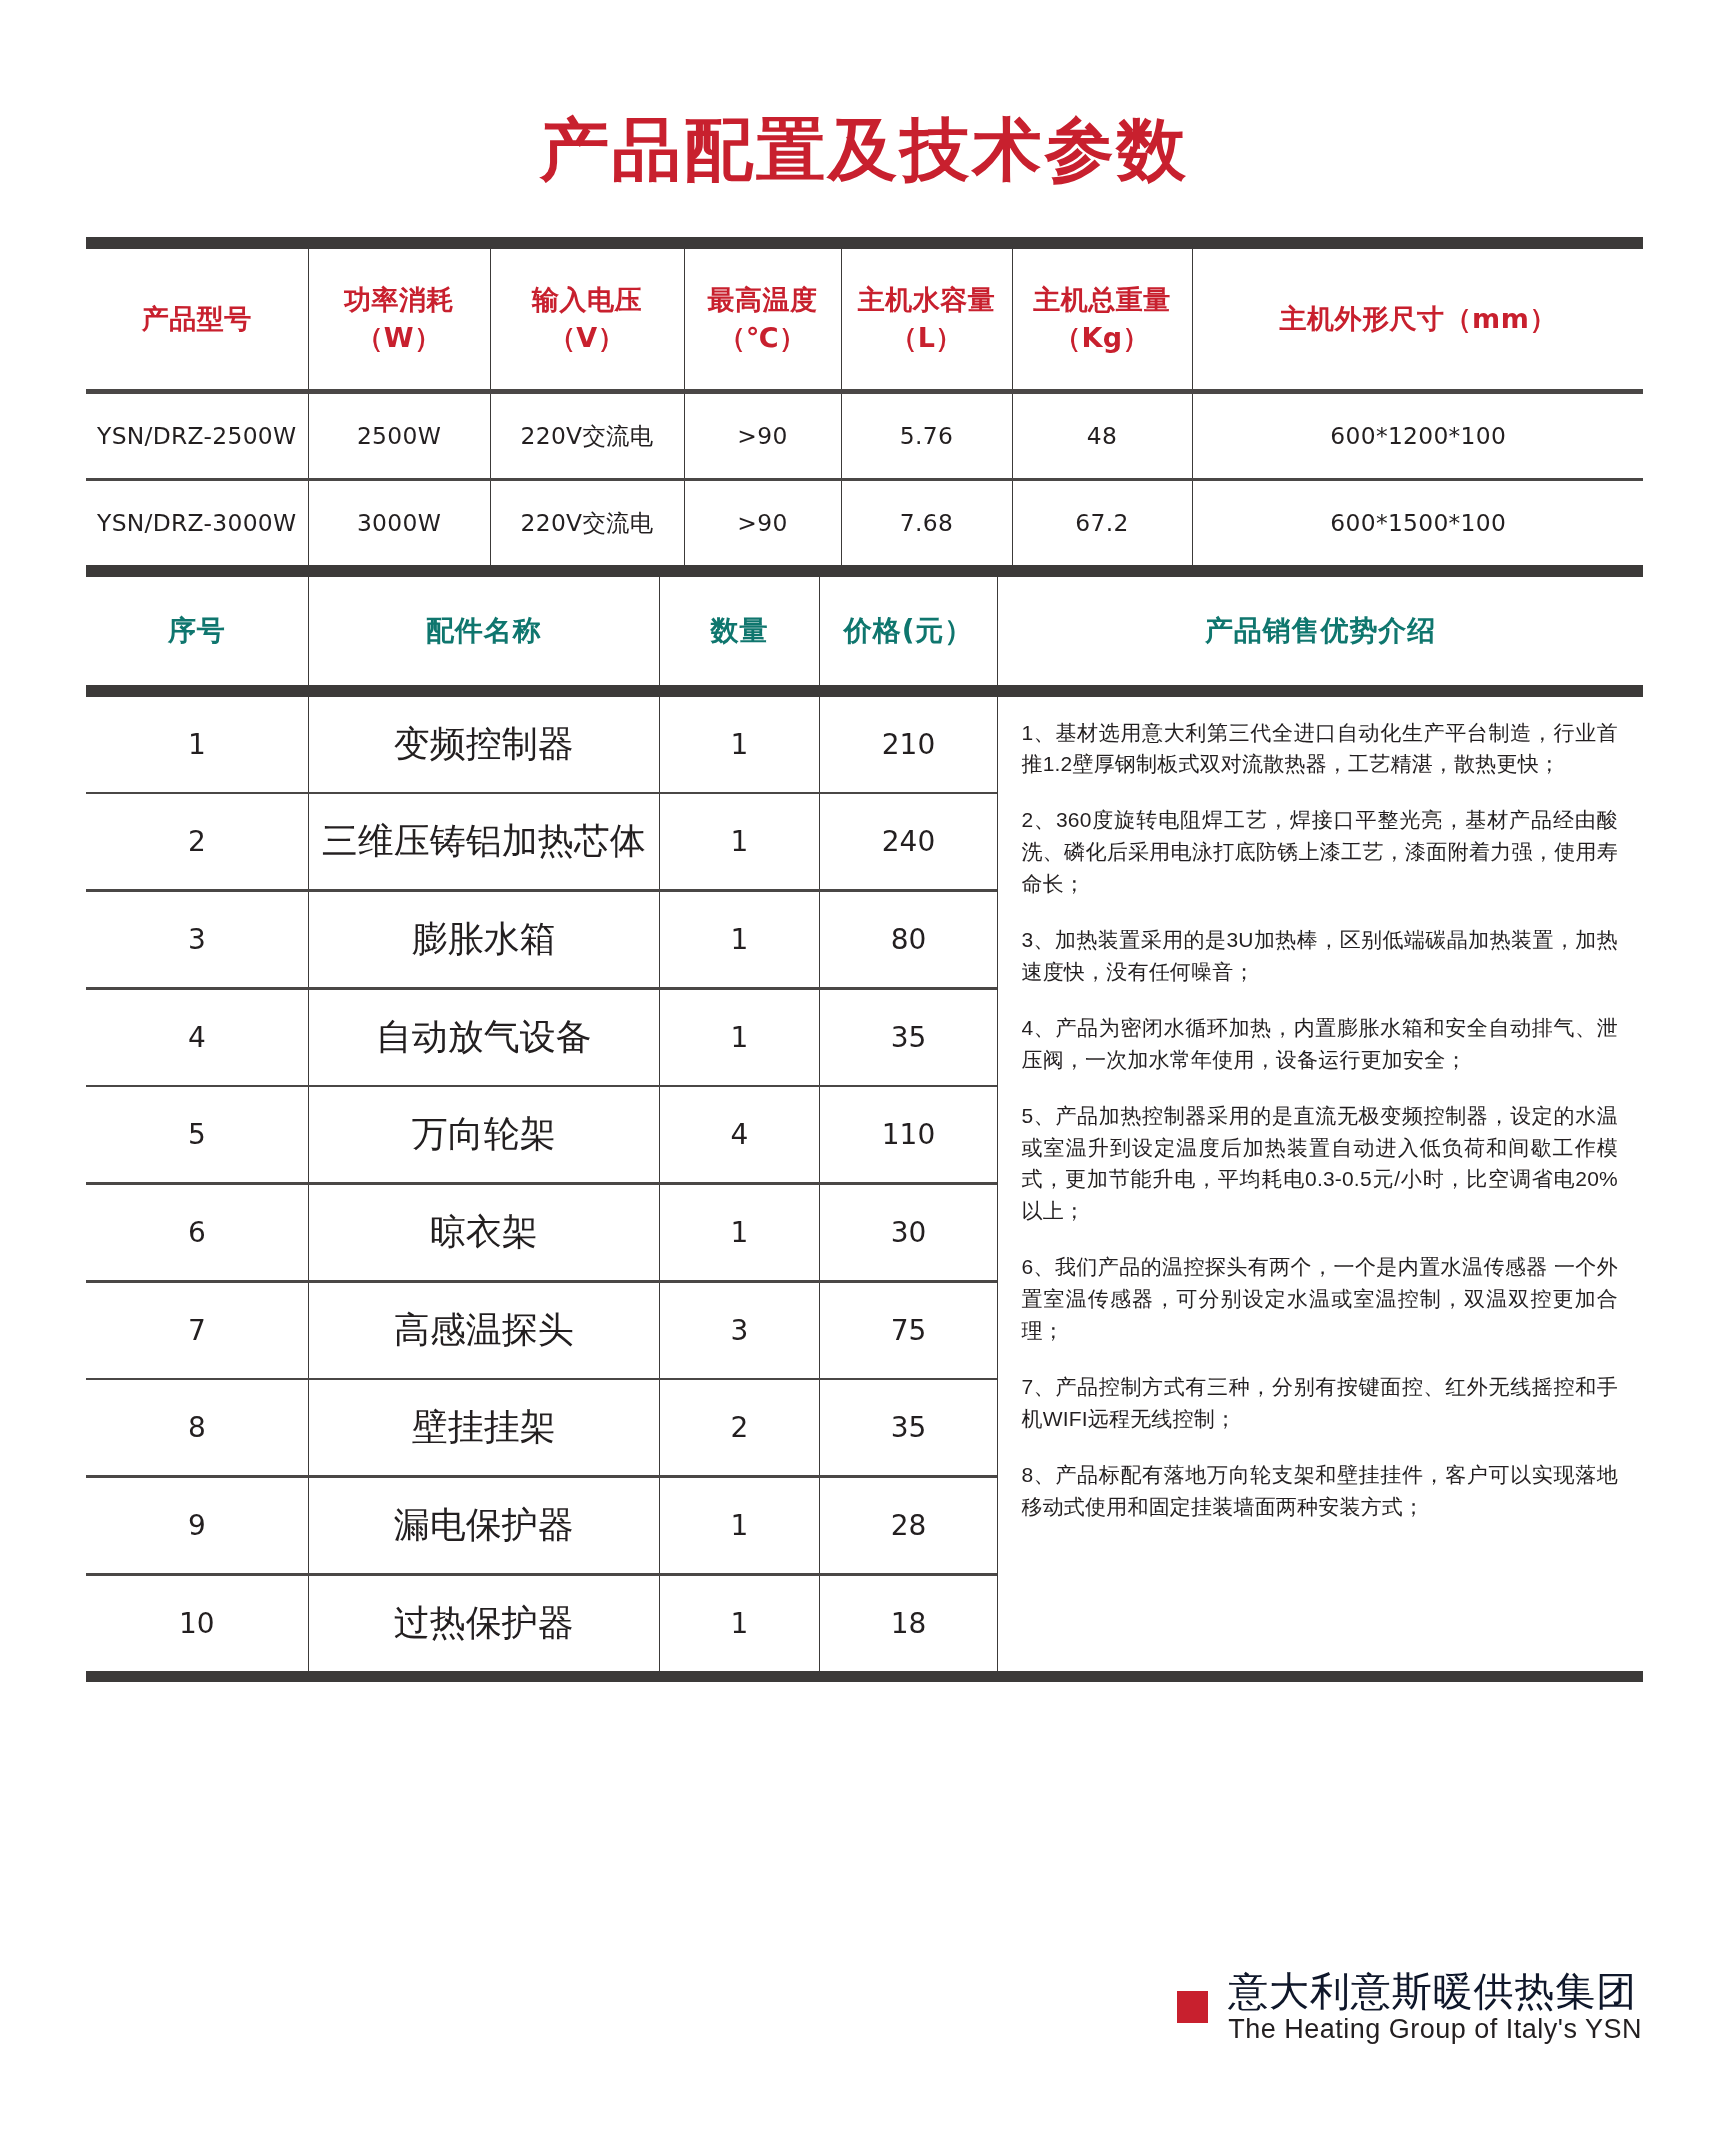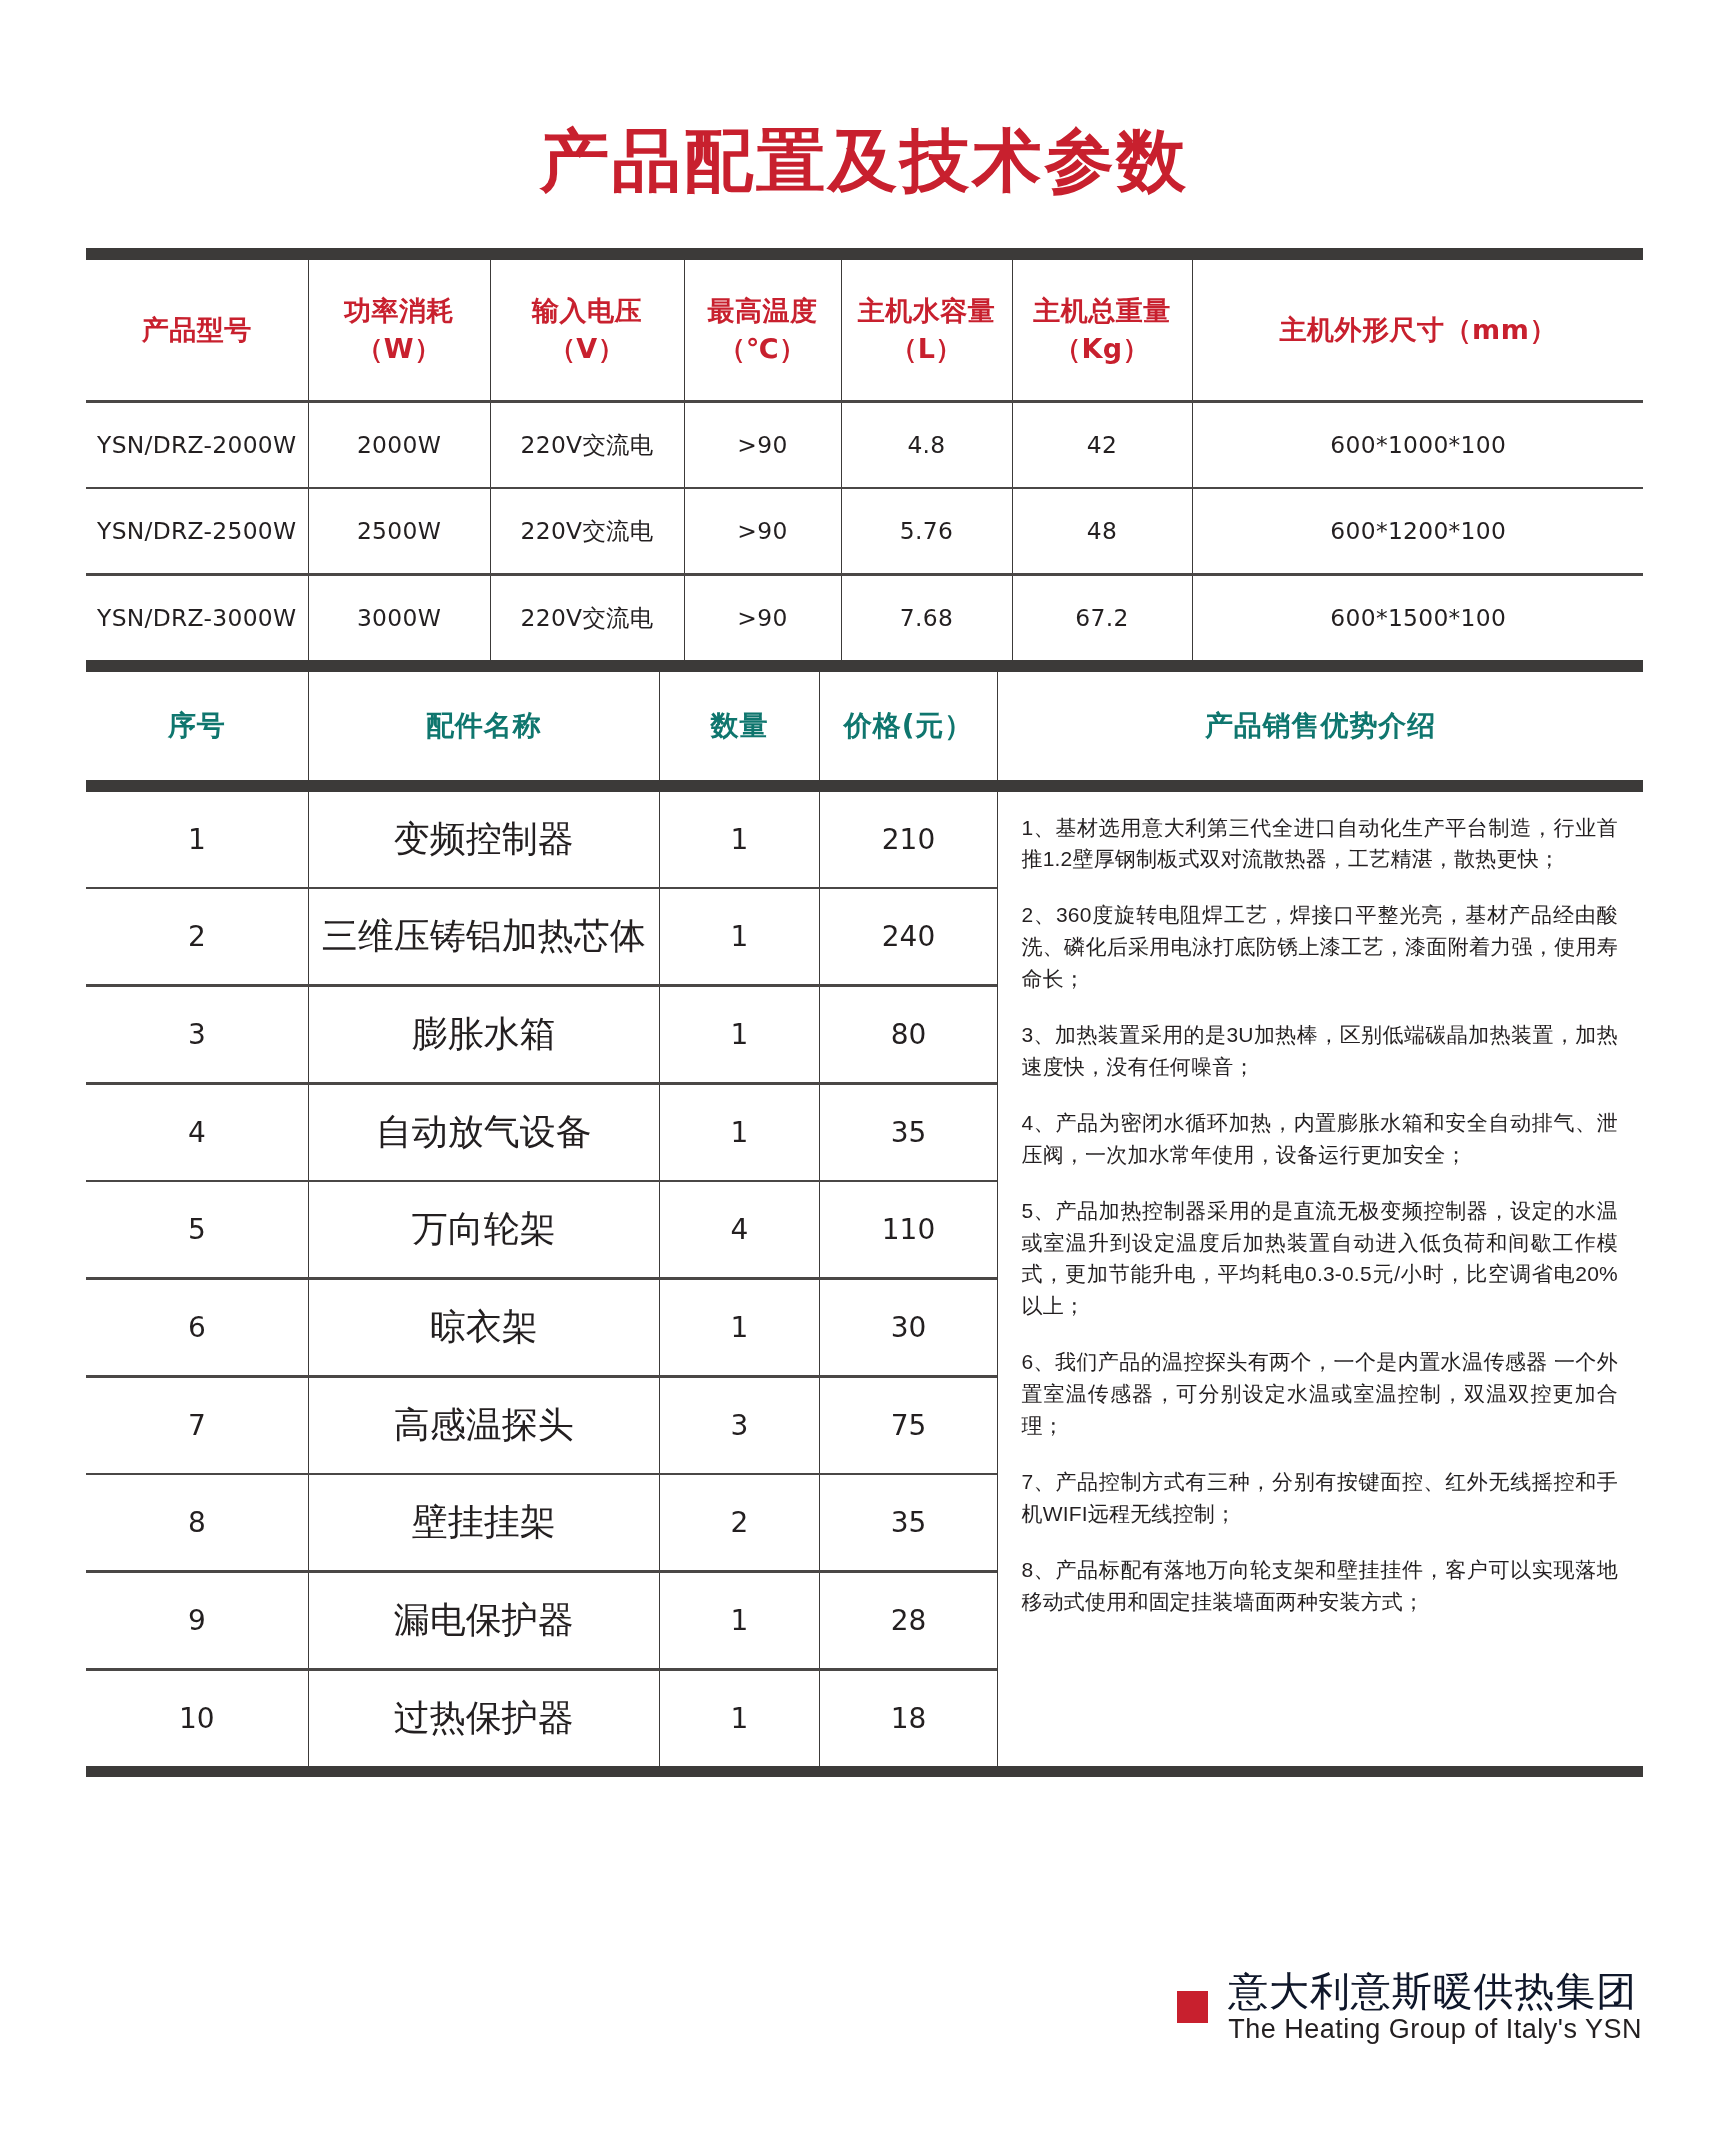--- a/index.html
+++ b/index.html
@@ -14,21 +14,21 @@
     font-family: "Liberation Sans", "DejaVu Sans", sans-serif;
     color: #231f20;
     position: relative;
     overflow: hidden;
   }
 
   .page {
     width: 1728px;
     height: 2144px;
     box-sizing: border-box;
-    padding: 12px 86px;
+    padding: 1px 86px;
     position: relative;
   }
 
   
   .title-wrap {
     text-align: center;
     padding-top: 113px;
     padding-bottom: 52px;
   }
   .doc-title {
@@ -213,42 +213,20 @@
           <span class="ln2">（Kg）</span>
         </td>
         <td>
           <span>主机外形尺寸（mm）</span>
         </td>
       </tr>
     </tbody>
   </table>
   <div class="rule-thin"></div>
 
-  <table class="tbl">
-    <colgroup>
-      <col style="width:222px">
-        <col style="width:182px">
-        <col style="width:194px">
-      <col style="width:157px">
-        <col style="width:171px">
-        <col style="width:180px">
-      <col style="width:452px">
-    </colgroup>
-    <tbody>
-      <tr class="spec-body">
-        <td>YSN/DRZ-2000W</td>
-        <td>2000W</td>
-        <td>220V交流电</td>
-        <td>&gt;90</td>
-        <td>4.8</td>
-        <td>42</td>
-        <td>600*1000*100</td>
-      </tr>
-    </tbody>
-  </table>
   <div class="rule-thin"></div>
 
   <table class="tbl">
     <colgroup>
       <col style="width:222px">
         <col style="width:182px">
         <col style="width:194px">
       <col style="width:157px">
         <col style="width:171px">
         <col style="width:180px">

